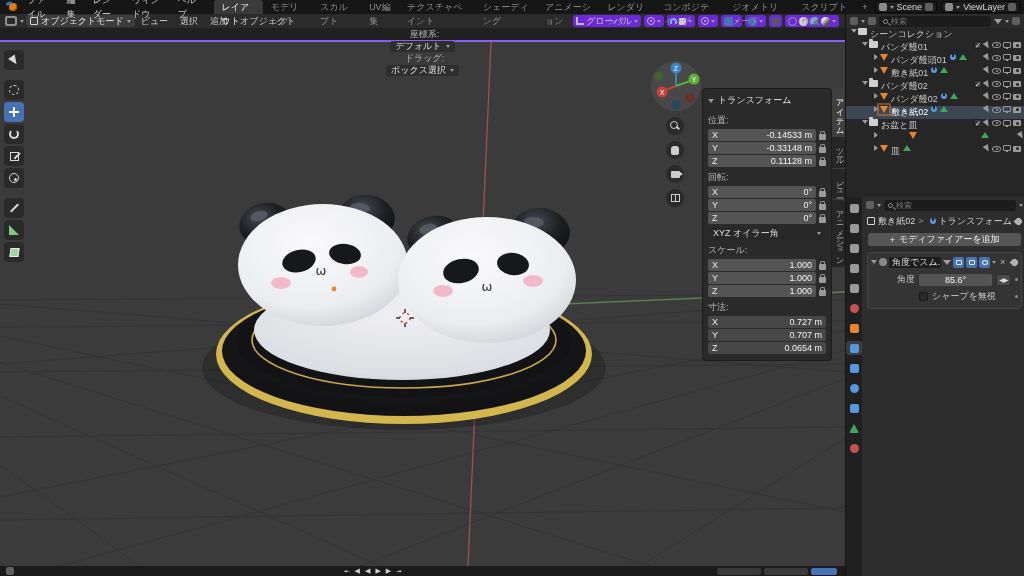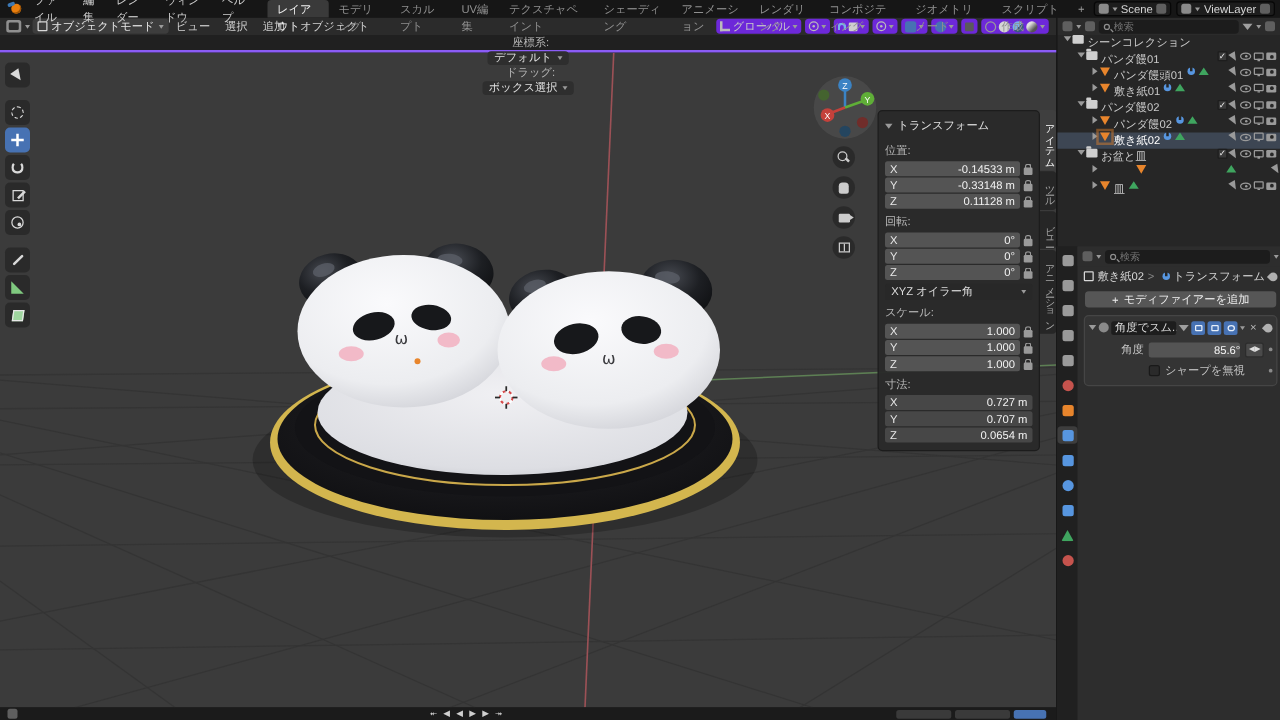--- a/index.html
+++ b/index.html
@@ -152,21 +152,21 @@
   .pin { width:7px; height:7px; background:#b0b0b0; border-radius:50% 50% 50% 0; transform:rotate(45deg); margin-left:auto; }
   #add-mod-btn { margin:4px 6px; height:13px; background:#565656; border-radius:3px; display:flex; align-items:center; justify-content:center; gap:4px; color:#f0f0f0; }
   #mod-panel { margin:2px 5px; border:1px solid #454545; border-radius:4px; background:#343434; padding:2px 3px 5px 3px; position:relative; }
   #mod-head { display:flex; align-items:center; gap:2px; height:14px; }
   .name-fld { width:52px; height:11px; background:#1d1d1d; border-radius:2px; color:#ddd; padding:0 3px; line-height:11px; white-space:nowrap; overflow:hidden; }
   .tgl { width:11px; height:11px; background:#4772b3; border-radius:2px; display:flex; align-items:center; justify-content:center; }
   .tgl .g { width:6px; height:5px; border:1px solid #e8f0fa; border-radius:1px; }
   .x-btn { color:#bbb; font-size:9px; padding:0 2px; }
   .mod-row { display:flex; align-items:center; gap:4px; margin-top:4px; }
   .mod-row .lbl { width:44px; text-align:right; color:#c6c6c6; }
-  .slider { flex:1; height:12px; background:#545454; border-radius:2px; display:flex; align-items:center; justify-content:flex-end; color:#f4f4f4; }
+  .slider { flex:1; height:12px; background:#545454; border-radius:2px; display:flex; align-items:center; justify-content:center; color:#f4f4f4; }
   .stepper { width:15px; height:12px; background:#4a4a4a; border:1px solid #2c2c2c; border-radius:2px; color:#ddd; font-size:6px; display:flex; align-items:center; justify-content:center; gap:1px; }
   .deco-dot { width:3px; height:3px; border-radius:50%; background:#8a8a8a; }
   .chk2 { width:9px; height:9px; background:#2a2a2a; border:1px solid #191919; border-radius:2px; }
 </style>
 </head>
 <body>
 
 <div id="topbar" class="abs">
   <span class="blender-logo"></span>
   <span id="menubar" class="row">

